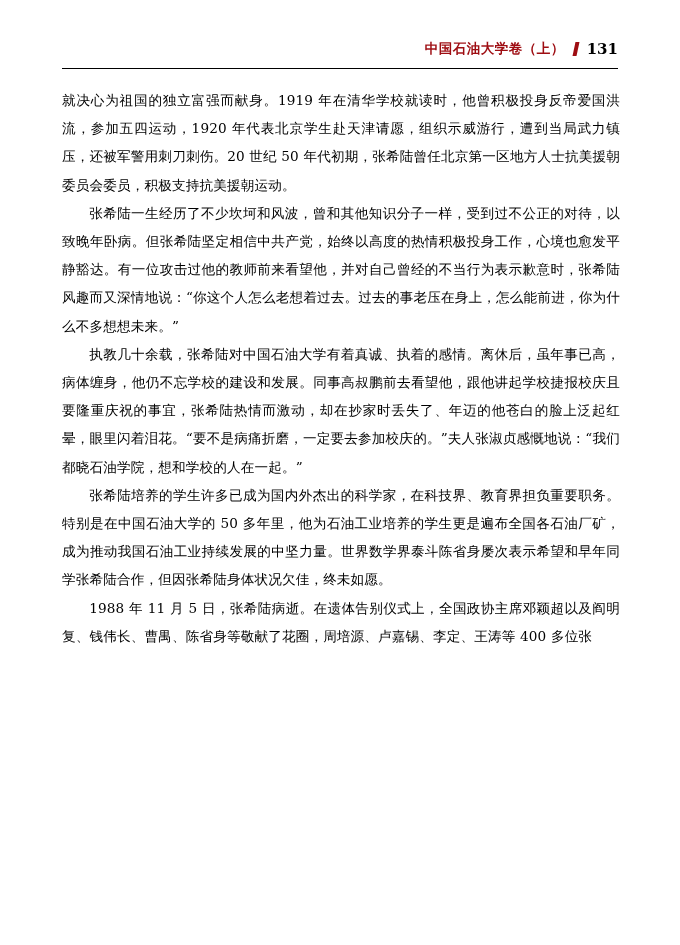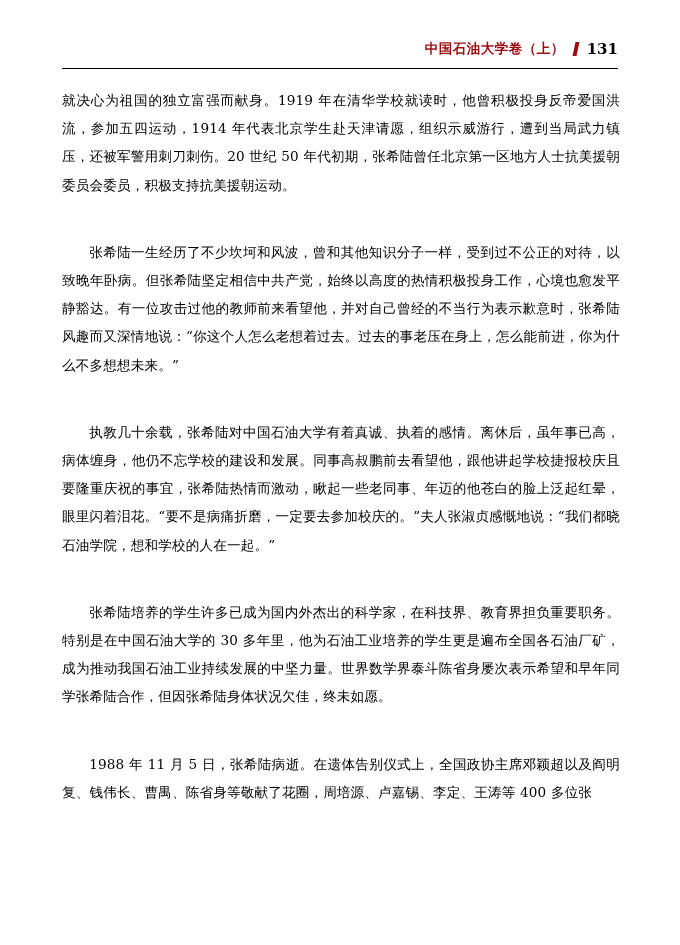--- a/index.html
+++ b/index.html
@@ -73,37 +73,36 @@
     font-size: 13.6px;
     line-height: 28.2px;
     text-align: justify;
     text-justify: inter-ideograph;
     margin: 0 0 0 0;
     letter-spacing: 0.15px;
     color: #000000;
   }
   .para.indent {
     text-indent: 2em;
-    margin-top: 39px;
   }
 </style>
 </head>
 <body>
 
 <div class="page">
 
   <div class="header">
     <span class="header-title">中国石油大学卷（上）</span>
     <span class="header-sep"></span>
     <span class="header-pageno">131</span>
   </div>
 
   <div class="rule"></div>
 
   <div class="body">
-    <p class="para">就决心为祖国的独立富强而献身。1919 年在清华学校就读时，他曾积极投身反帝爱国洪流，参加五四运动，1914 年代表北京学生赴天津请愿，组织示威游行，遭到当局武力镇压，还被军警用刺刀刺伤。20 世纪 50 年代初期，张希陆曾任北京第一区地方人士抗美援朝委员会委员，积极支持抗美援朝运动。</p>
+    <p class="para">就决心为祖国的独立富强而献身。1919 年在清华学校就读时，他曾积极投身反帝爱国洪流，参加五四运动，1920 年代表北京学生赴天津请愿，组织示威游行，遭到当局武力镇压，还被军警用刺刀刺伤。20 世纪 50 年代初期，张希陆曾任北京第一区地方人士抗美援朝委员会委员，积极支持抗美援朝运动。</p>
     <p class="para indent">张希陆一生经历了不少坎坷和风波，曾和其他知识分子一样，受到过不公正的对待，以致晚年卧病。但张希陆坚定相信中共产党，始终以高度的热情积极投身工作，心境也愈发平静豁达。有一位攻击过他的教师前来看望他，并对自己曾经的不当行为表示歉意时，张希陆风趣而又深情地说：“你这个人怎么老想着过去。过去的事老压在身上，怎么能前进，你为什么不多想想未来。”</p>
-    <p class="para indent">执教几十余载，张希陆对中国石油大学有着真诚、执着的感情。离休后，虽年事已高，病体缠身，他仍不忘学校的建设和发展。同事高叔鹏前去看望他，跟他讲起学校捷报校庆且要隆重庆祝的事宜，张希陆热情而激动，瞅起一些老同事、年迈的他苍白的脸上泛起红晕，眼里闪着泪花。“要不是病痛折磨，一定要去参加校庆的。”夫人张淑贞感慨地说：“我们都晓石油学院，想和学校的人在一起。”</p>
-    <p class="para indent">张希陆培养的学生许多已成为国内外杰出的科学家，在科技界、教育界担负重要职务。特别是在中国石油大学的 30 多年里，他为石油工业培养的学生更是遍布全国各石油厂矿，成为推动我国石油工业持续发展的中坚力量。世界数学界泰斗陈省身屡次表示希望和早年同学张希陆合作，但因张希陆身体状况欠佳，终未如愿。</p>
+    <p class="para indent">执教几十余载，张希陆对中国石油大学有着真诚、执着的感情。离休后，虽年事已高，病体缠身，他仍不忘学校的建设和发展。同事高叔鹏前去看望他，跟他讲起学校捷报校庆且要隆重庆祝的事宜，张希陆热情而激动，却在抄家时丢失了、年迈的他苍白的脸上泛起红晕，眼里闪着泪花。“要不是病痛折磨，一定要去参加校庆的。”夫人张淑贞感慨地说：“我们都晓石油学院，想和学校的人在一起。”</p>
+    <p class="para indent">张希陆培养的学生许多已成为国内外杰出的科学家，在科技界、教育界担负重要职务。特别是在中国石油大学的 50 多年里，他为石油工业培养的学生更是遍布全国各石油厂矿，成为推动我国石油工业持续发展的中坚力量。世界数学界泰斗陈省身屡次表示希望和早年同学张希陆合作，但因张希陆身体状况欠佳，终未如愿。</p>
     <p class="para indent">1988 年 11 月 5 日，张希陆病逝。在遗体告别仪式上，全国政协主席邓颖超以及阎明复、钱伟长、曹禺、陈省身等敬献了花圈，周培源、卢嘉锡、李定、王涛等 400 多位张</p>
   </div>
 
 </div>
 
 </body></html>

